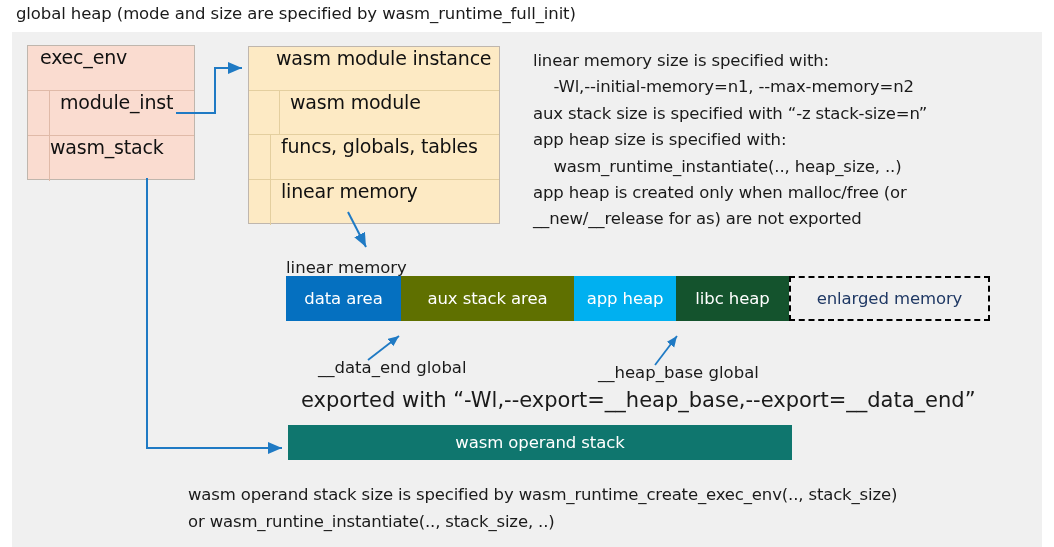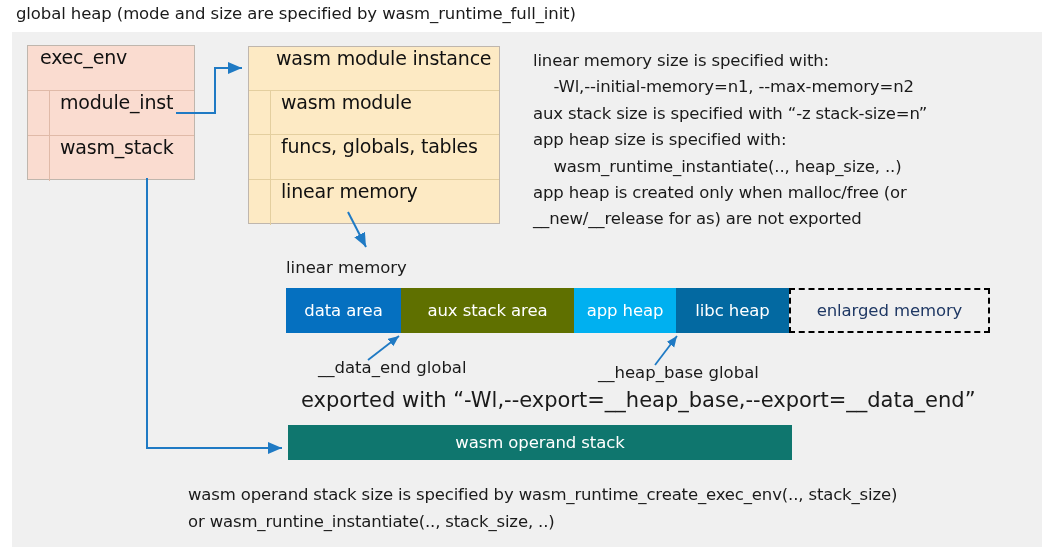--- a/index.html
+++ b/index.html
@@ -89,21 +89,21 @@
     left: 286px;
     top: 258px;
     font-size: 16.5px;
     color: #1a1a1a;
     white-space: nowrap;
   }
 
   
   #linmem-bar {
     left: 286px;
-    top: 288px;
+    top: 276px;
     height: 33px;
     display: flex;
   }
   .mem-seg {
     box-sizing: border-box;
     display: flex;
     align-items: center;
     justify-content: center;
     height: 45px;
     font-size: 16.5px;
@@ -190,29 +190,29 @@
   <div class="abs struct" id="exec-env-box" style="left:27px; top:45px; width:168px; height:135px;">
     <div class="struct-row" style="height:45px;">
       <div class="row-label" style="margin-left:12px;">exec_env</div>
     </div>
     <div class="struct-row" style="height:45px;">
       <div class="indent-col" style="width:22px;"></div>
       <div class="row-label" style="margin-left:10px;">module_inst</div>
     </div>
     <div class="struct-row" style="height:45px;">
       <div class="indent-col" style="width:22px;"></div>
-      <div class="row-label" style="margin-left:10px;">wasm_stack</div>
+      <div class="row-label" style="">wasm_stack</div>
     </div>
   </div>
 
   <div class="abs struct" id="wasm-mod-inst-box" style="left:248px; top:46px; width:252px; height:178px;">
     <div class="struct-row" style="height:44px;">
       <div class="row-label" style="margin-left:27px;">wasm module instance</div>
     </div>
-    <div class="struct-row" style="height:44px;">
+    <div class="struct-row" style="height:44px;padding-left:9px;">
       <div class="indent-col" style="width:22px;"></div>
       <div class="row-label" style="margin-left:10px;">wasm module</div>
     </div>
     <div class="struct-row" style="height:45px;">
       <div class="indent-col" style="width:22px;"></div>
       <div class="row-label" style="margin-left:10px;">funcs, globals, tables</div>
     </div>
     <div class="struct-row" style="height:45px;">
       <div class="indent-col" style="width:22px;"></div>
       <div class="row-label" style="margin-left:10px;">linear memory</div>
@@ -226,21 +226,21 @@
     wasm_runtime_instantiate(.., heap_size, ..)
 app heap is created only when malloc/free (or
 __new/__release for as) are not exported</div>
 
   <div class="abs" id="linmem-caption">linear memory</div>
 
   <div class="abs" id="linmem-bar">
     <div class="mem-seg" style="width:115px; background:#0570c0;">data area</div>
     <div class="mem-seg" style="width:173px; background:#5f7000;">aux stack area</div>
     <div class="mem-seg" style="width:102px; background:#00b0f0;">app heap</div>
-    <div class="mem-seg" style="width:113px; background:#0369a1;">libc heap</div>
+    <div class="mem-seg" style="width:113px; background:#14532d;">libc heap</div>
     <div class="mem-seg dashed" style="width:201px;">enlarged memory</div>
   </div>
 
   <div class="abs" id="ann-data-end">__data_end global</div>
   <div class="abs" id="ann-heap-base">__heap_base global</div>
   <div class="abs" id="ann-exported">exported with “-Wl,--export=__heap_base,--export=__data_end”</div>
 
   <div class="abs" id="operand-stack-box">
     <span id="operand-stack-label">wasm operand stack</span>
   </div>

